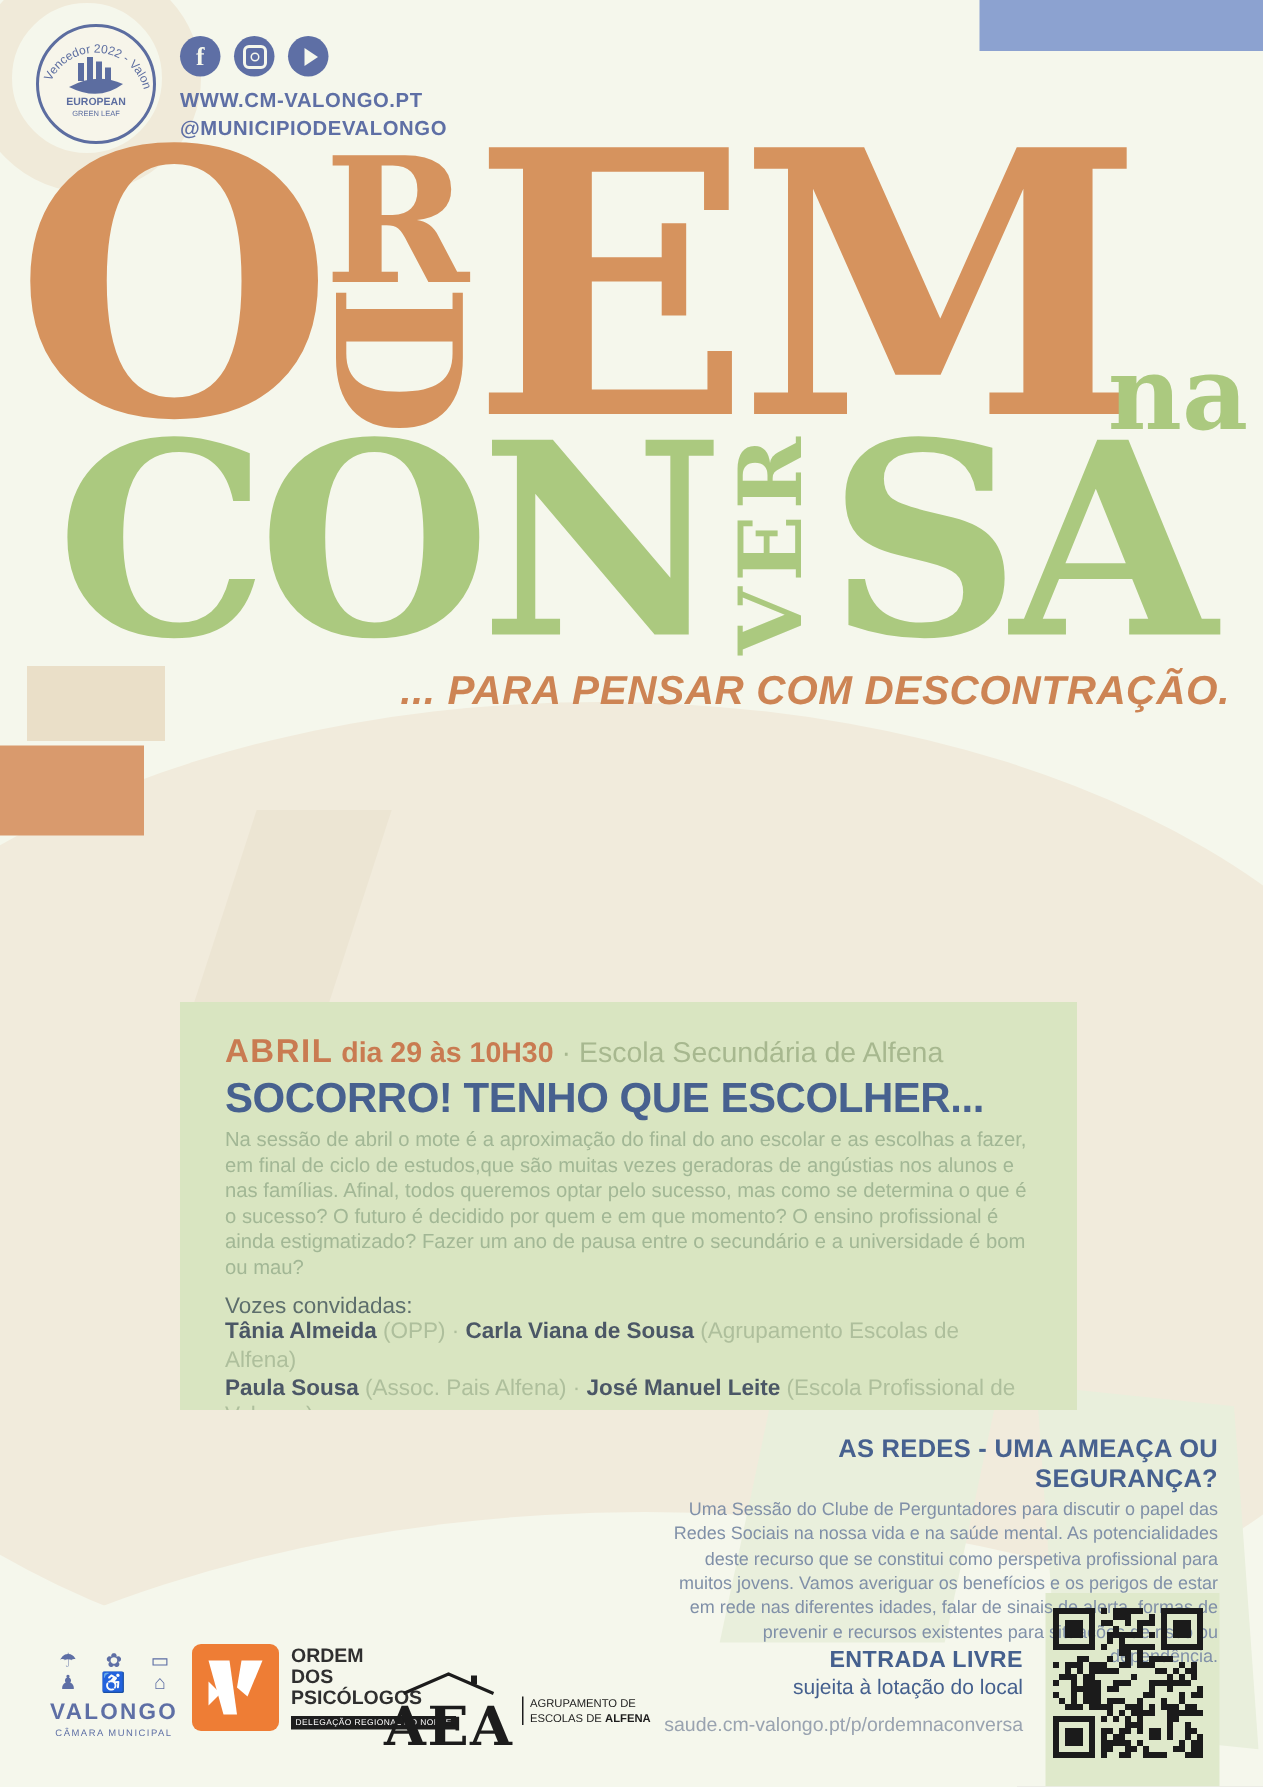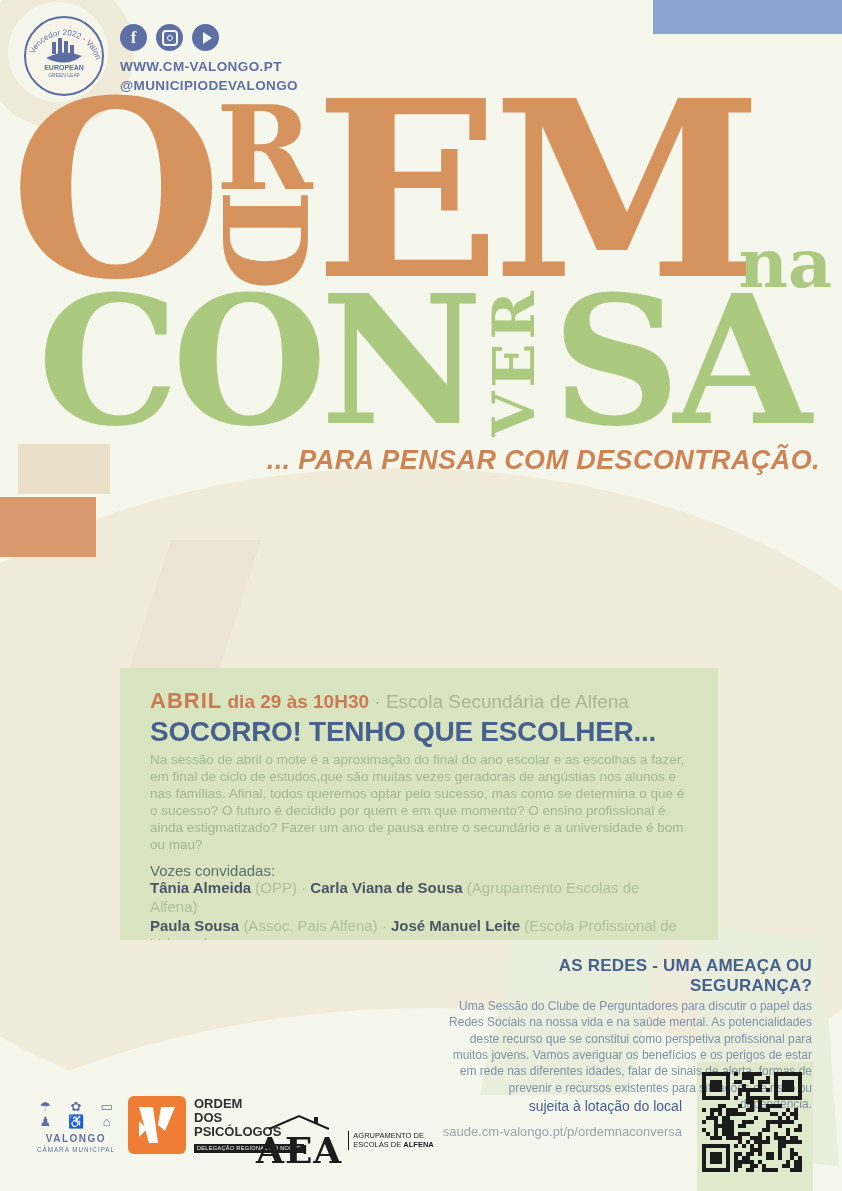--- a/index.html
+++ b/index.html
@@ -65,21 +65,21 @@
   
   .next{left:440px;top:952px;width:372px;text-align:right;}
   .nt-label{font-size:13px;font-weight:bold;color:#47618f;letter-spacing:.3px;}
   .nt-month{font-size:16px;color:#9cba6d;}
   .nt-day{font-size:14.5px;color:#9cba6d;}
   .nt-title{font-size:17px;font-weight:bold;color:#47618f;margin-top:4px;letter-spacing:.2px;}
   .nt-desc{font-size:12px;line-height:1.36;color:#8090a8;margin-top:2px;}
   
   .valongo{left:32px;top:1100px;width:88px;text-align:center;color:#5e6fa5;}
   .v-icons{display:grid;grid-template-columns:repeat(3,1fr);gap:1px 4px;font-size:13px;line-height:1.1;}
-  .v-name{font-size:10px;font-weight:bold;letter-spacing:1.5px;margin-top:3px;}
+  .v-name{font-size:15px;font-weight:bold;letter-spacing:1.5px;margin-top:3px;}
   .v-sub{font-size:6.3px;letter-spacing:1px;margin-top:2px;}
   .opp{left:128px;top:1096px;display:flex;gap:8px;align-items:center;}
   .opp-sq{width:58px;height:58px;background:#ee7d35;border-radius:6px;display:flex;
           align-items:center;justify-content:center;}
   .opp-text{color:#2f2f2f;font-weight:bold;font-size:13px;line-height:1.08;}
   .opp-sub{margin-top:3px;background:#1d1d1d;color:#fff;font-size:5.6px;font-weight:normal;
            padding:1.5px 3px;letter-spacing:.3px;display:inline-block;}
   .aea{left:256px;top:1114px;display:flex;align-items:center;gap:6px;}
   .aea-block{text-align:center;color:#1c1c1c;}
   .aea-acronym{font-family:"DejaVu Serif","Liberation Serif",serif;font-weight:bold;font-size:36px;
@@ -233,20 +233,21 @@
       </svg>
       <div class="aea-acronym">AEA</div>
     </div>
     <div class="aea-lines">
       <div>AGRUPAMENTO DE</div>
       <div><span>ESCOLAS DE </span><b>ALFENA</b></div>
     </div>
   </div>
 
   <div class="abs entry">
+    <div class="entry-title">ENTRADA LIVRE</div>
     <div class="entry-sub">sujeita à lotação do local</div>
     <div class="entry-info">
       <div>saude.cm-valongo.pt/p/ordemnaconversa</div>
     </div>
   </div>
 
   <div class="abs qr" id="qr"><svg width="100" height="100" viewBox="0 0 100 100" xmlns="http://www.w3.org/2000/svg">
         <g fill="#1b1b1b">
           <rect x="0" y="0" width="4" height="4"></rect>
           <rect x="4" y="0" width="4" height="4"></rect>

